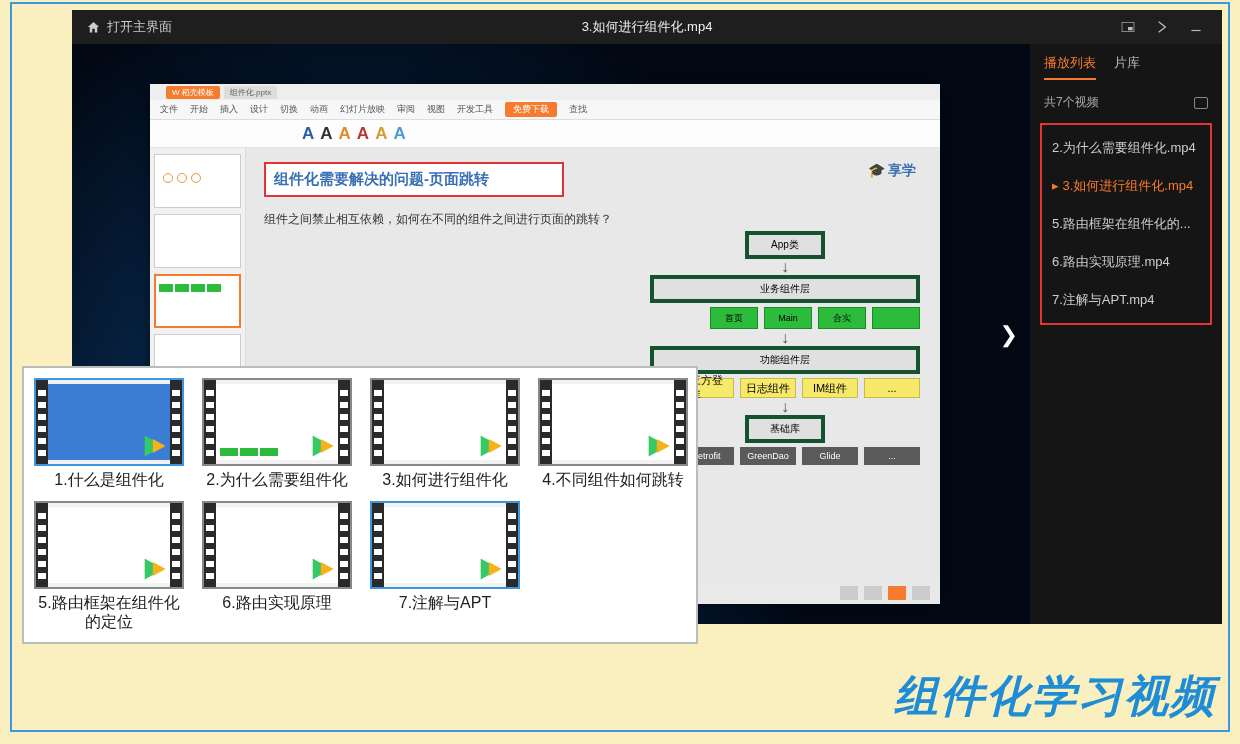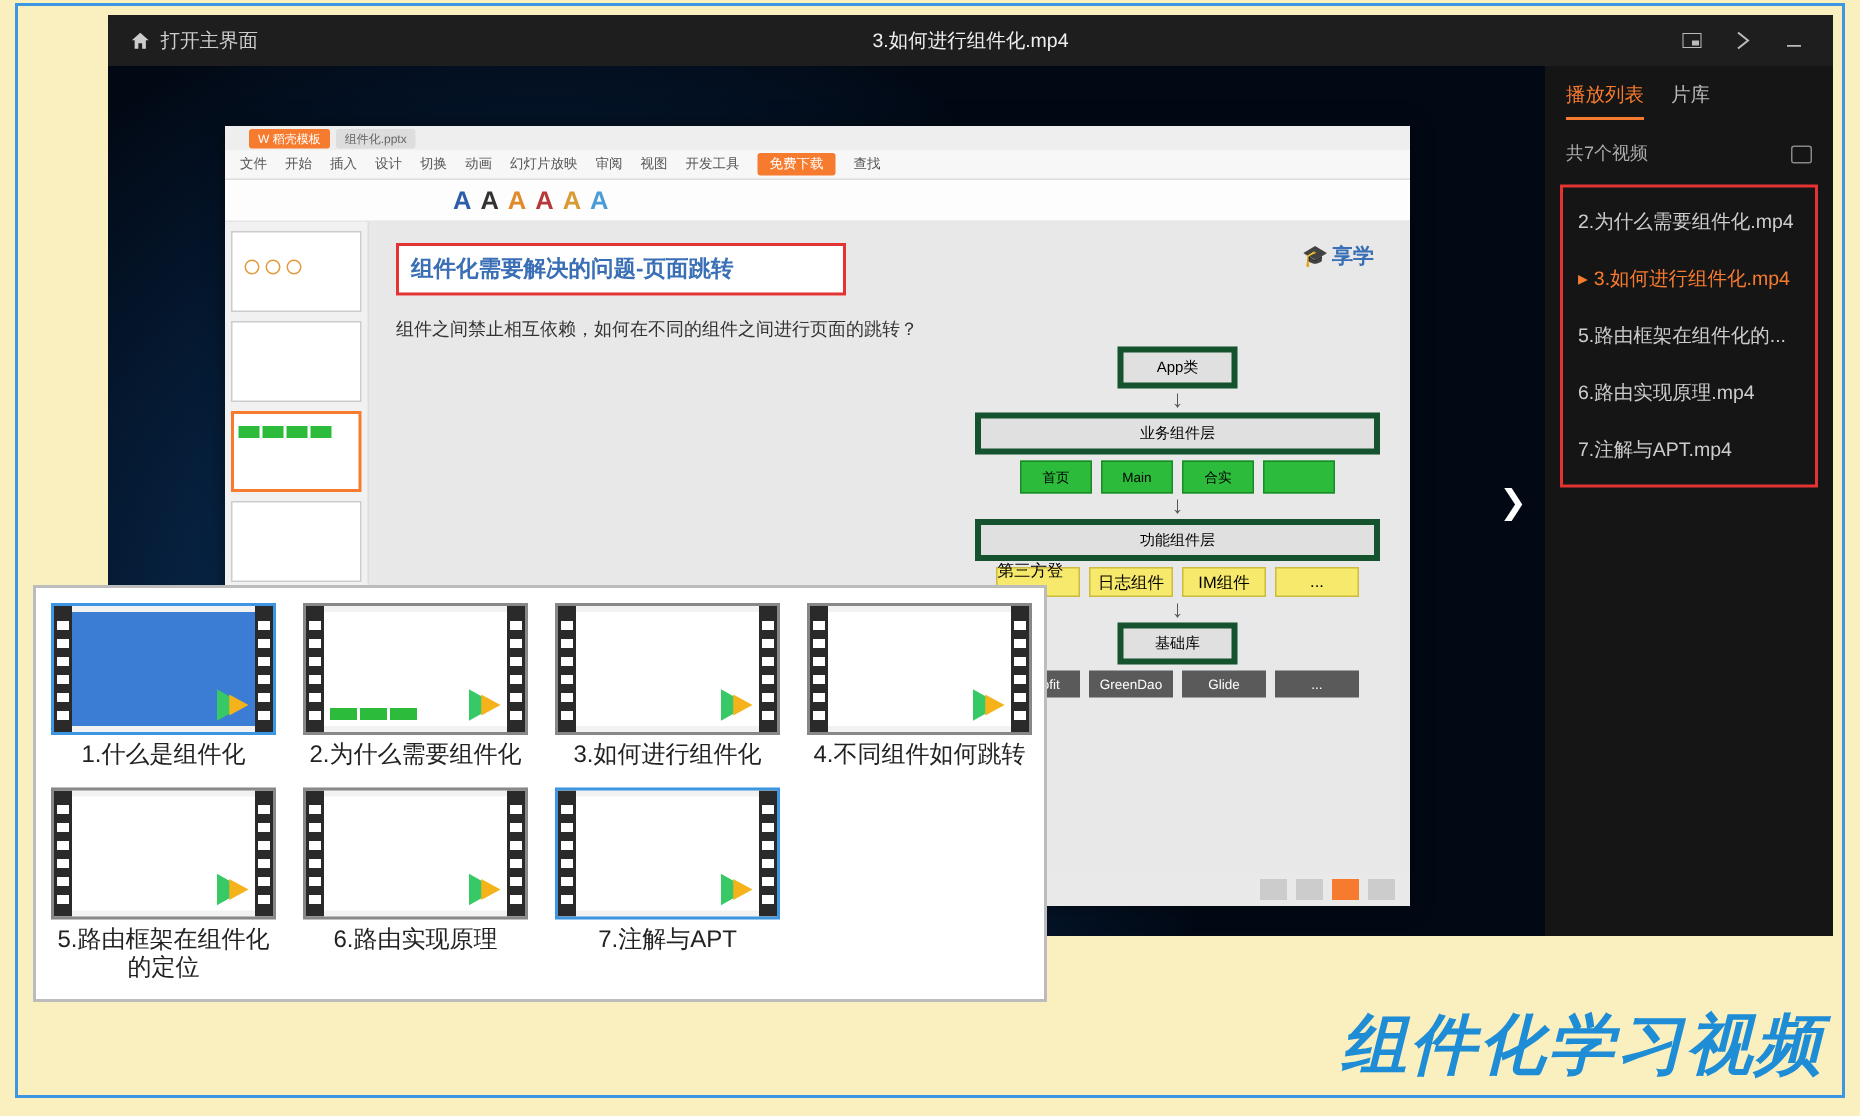--- a/index.html
+++ b/index.html
@@ -37,42 +37,42 @@
   .th-dot{width:10px;height:10px;border:1px solid #e29a3a;border-radius:50%}
   .canvas{flex:1;background:#e8e8e8;padding:14px 18px;position:relative}
   .slide-title-box{border:2px solid #e33333;padding:6px 8px;width:300px;background:#fff}
   .slide-title-box span{color:#3a6fb5;font-size:15px;font-weight:bold}
   .slide-sub{margin-top:14px;font-size:12px;color:#333}
   .logo{position:absolute;right:24px;top:14px;font-size:14px;color:#3a6fb5;font-weight:bold}
   .logo:before{content:"🎓";margin-right:2px}
 
   .diagram{position:absolute;right:20px;top:80px;width:270px}
   .d-box{background:#e0e0e0;border:4px solid #14532d;text-align:center;font-size:10px;padding:3px;margin:3px auto}
-  .d-row{display:flex;gap:6px;justify-content:center;margin:4px 0}
+  .d-row{display:flex;gap:6px;justify-content:flex-end;margin:4px 0}
   .d-g{background:#2dbb3c;border:1px solid #1a8a27;width:48px;height:22px;font-size:9px;display:flex;align-items:center;justify-content:center}
   .d-y{background:#f6e96b;border:1px solid #c9bc3e;width:56px;height:20px;font-size:11px;display:flex;align-items:center;justify-content:center}
   .d-k{background:#5a5a5a;color:#fff;width:56px;height:18px;font-size:9px;display:flex;align-items:center;justify-content:center}
   .d-arrow{text-align:center;font-size:16px;color:#555;line-height:10px}
 
   .statusbar{position:absolute;bottom:0;left:0;right:0;height:22px;background:#e9e9e9;display:flex;align-items:center;justify-content:flex-end;gap:6px;padding:0 10px;font-size:10px;color:#666}
   .sb-btn{width:18px;height:14px;background:#ccc}
   .sb-btn.o{background:#f77b2e}
 
   .sidebar{width:192px;background:#151515;color:#bbb;font-size:13px;display:flex;flex-direction:column}
   .tabs{display:flex;gap:18px;padding:10px 14px 8px}
   .tab{cursor:pointer;padding-bottom:6px}
   .tab.active{color:#f77b2e;border-bottom:2px solid #f77b2e}
   .count-row{padding:6px 14px;font-size:12px;color:#aaa;display:flex;justify-content:space-between;align-items:center}
   .folder-i{width:14px;height:12px;border:1px solid #888;border-radius:2px}
   .playlist{margin:6px 10px;border:2px solid #e33333;padding:4px 0}
   .pl-item{padding:10px 10px;font-size:13px;cursor:pointer;color:#ccc}
   .pl-item.active{color:#f77b2e}
   .pl-item.active:before{content:"▸";margin-right:4px}
 
-  .grid-panel{position:absolute;left:22px;top:390px;width:676px;background:#fff;border:2px solid #bcbcbc;padding:10px;z-index:5}
+  .grid-panel{position:absolute;left:22px;top:366px;width:676px;background:#fff;border:2px solid #bcbcbc;padding:10px;z-index:5}
   .g-row{display:flex;gap:18px}
   .g-item{width:150px;text-align:center}
   .g-thumb{width:150px;height:88px;border:2px solid #888;background:#f2f2f2;position:relative;overflow:hidden}
   .g-thumb.sel{border:2px solid #3c96e2}
   .film-l,.film-r{position:absolute;top:0;bottom:0;width:12px;background:#2a2a2a}
   .film-l{left:0}.film-r{right:0}
   .film-l:before,.film-r:before{content:"";position:absolute;left:2px;right:2px;top:4px;bottom:4px;background:repeating-linear-gradient(#2a2a2a 0 6px,#fff 6px 12px)}
   .play-ov{position:absolute;right:14px;bottom:4px;width:28px;height:28px}
   .play-ov svg{width:28px;height:28px}
   .g-inner{position:absolute;left:12px;right:12px;top:4px;bottom:4px;background:#fff;display:flex;flex-direction:column;font-size:6px}

